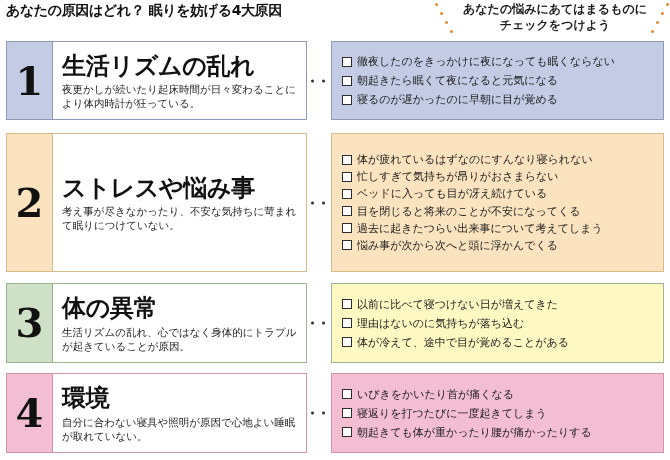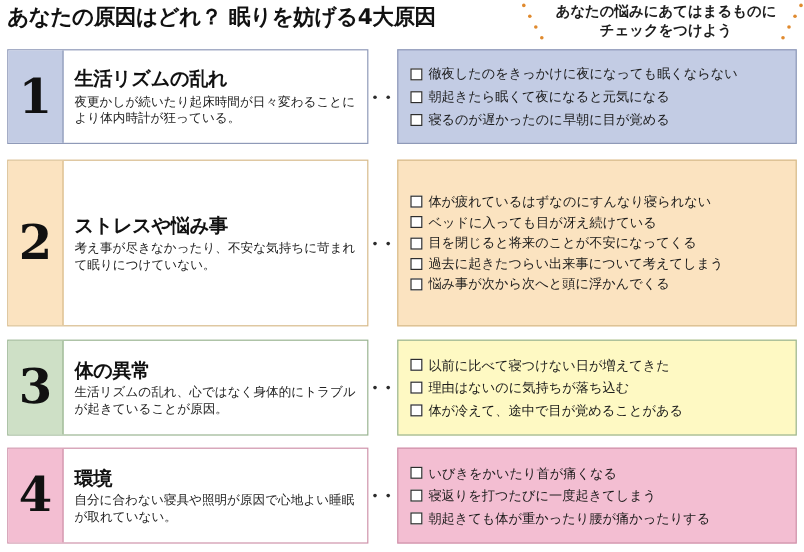--- a/index.html
+++ b/index.html
@@ -20,21 +20,21 @@
   .header {
     position: absolute;
     left: 0; top: 0;
     width: 670px;
     height: 38px;
   }
   .main-title {
     position: absolute;
     left: 6px;
     top: 2px;
-    font-size: 18px;
+    font-size: 14px;
     font-weight: bold;
     letter-spacing: -0.4px;
     white-space: nowrap;
     color: #111111;
   }
   .sub-banner {
     position: absolute;
     left: 448px;
     top: 1px;
     width: 214px;
@@ -100,21 +100,21 @@
   }
   .cause-text {
     flex: 1 1 auto;
     padding: 6px 7px 4px 9px;
     box-sizing: border-box;
     display: flex;
     flex-direction: column;
     justify-content: center;
   }
   .cause-title {
-    font-size: 16px;
+    font-size: 24px;
     font-weight: bold;
     line-height: 1.1;
     letter-spacing: -0.3px;
     color: #111111;
     margin-bottom: 3px;
     white-space: nowrap;
   }
   .cause-desc {
     font-size: 10.5px;
     line-height: 14px;
@@ -249,20 +249,24 @@
         <i style="background: rgb(43, 43, 43);"></i>
         <i style="background: rgb(43, 43, 43);"></i>
       </div>
       <div class="check-card" style="background: rgb(251, 227, 192); border-color: rgb(216, 187, 139);">
         <div class="check-item" style="margin-bottom: 4.2px;">
           <span class="checkbox"></span>
           <span>体が疲れているはずなのにすんなり寝られない</span>
         </div>
         <div class="check-item" style="margin-bottom: 4.2px;">
           <span class="checkbox"></span>
+          <span>忙しすぎて気持ちが昂りがおさまらない</span>
+        </div>
+        <div class="check-item" style="margin-bottom: 4.2px;">
+          <span class="checkbox"></span>
           <span>ベッドに入っても目が冴え続けている</span>
         </div>
         <div class="check-item" style="margin-bottom: 4.2px;">
           <span class="checkbox"></span>
           <span>目を閉じると将来のことが不安になってくる</span>
         </div>
         <div class="check-item" style="margin-bottom: 4.2px;">
           <span class="checkbox"></span>
           <span>過去に起きたつらい出来事について考えてしまう</span>
         </div>

